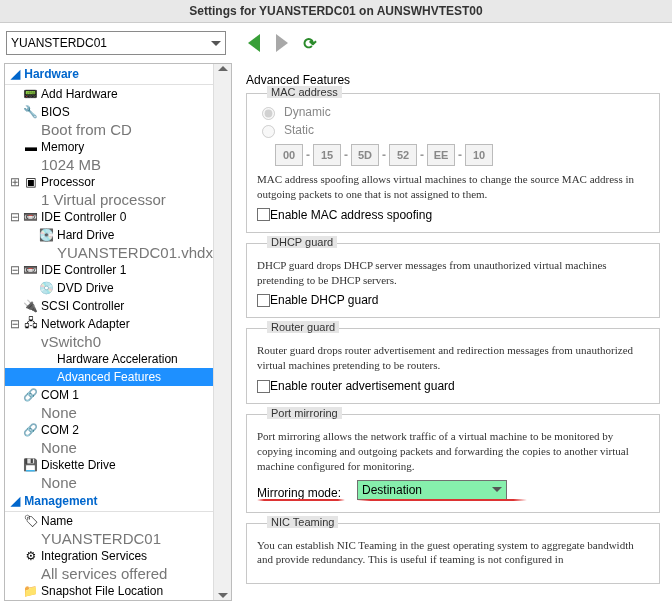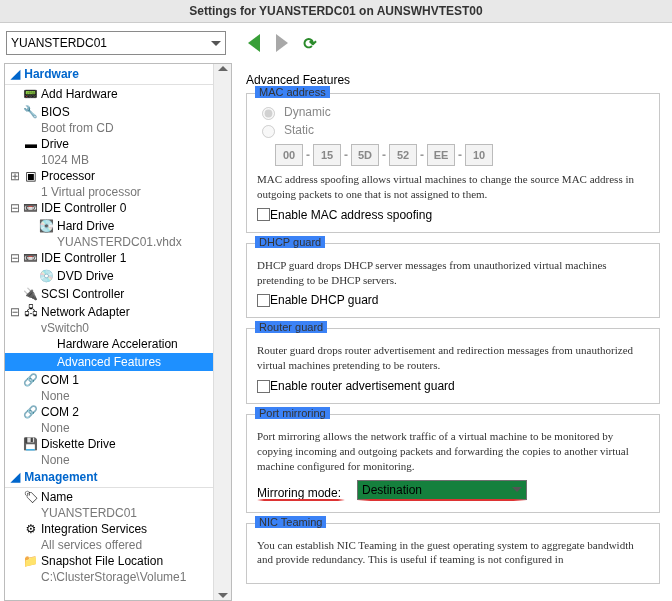--- a/index.html
+++ b/index.html
@@ -18,38 +18,38 @@
 .tree { flex: 1; overflow: hidden; }
 .section-hdr { color: #0066cc; font-weight: bold; padding: 3px 6px; border-bottom: 1px solid #e0e0e0; display: flex; align-items: center; gap: 4px; }
 .scrl { width: 18px; background: #f0f0f0; border-left: 1px solid #ddd; display:flex; flex-direction:column; justify-content:space-between; align-items:center; padding:2px 0;}
 .scrl .up, .scrl .dn { width:0;height:0;border-left:5px solid transparent;border-right:5px solid transparent; }
 .scrl .up { border-bottom:5px solid #666; }
 .scrl .dn { border-top:5px solid #666; }
 .row { display:flex; align-items:center; padding:1px 0 1px 4px; gap:2px; min-height:16px; }
 .row .exp { width:12px; text-align:center; color:#666; }
 .row .ico { width:16px; height:16px; display:flex; align-items:center; justify-content:center; font-size:12px; }
 .row .lbl { white-space: nowrap; }
-.sub { color:#777; padding-left:36px; font-size:12px; }
+.sub { color:#777; padding-left:36px; font-size:15px; }
 .lvl1 { padding-left: 4px; } .lvl2 { padding-left: 20px; }
 .selected { background:#1e90ff; color:#fff; }
 .selected .lbl { color:#fff; }
 .content { flex:1; padding: 10px 12px 0 14px; overflow:hidden; }
 .ctitle { font-size:12px; margin-bottom:6px; }
 .fieldset { border:1px solid #c8c8c8; padding:8px 10px 10px 10px; margin-bottom:10px; position:relative; }
-.fieldset .legend { position:absolute; top:-8px; left:8px; background:#3b82f6; padding:0 4px; font-size:11px; color:#333;}
+.fieldset .legend { position:absolute; top:-8px; left:20px; background:#e5e5e5; padding:0 4px; font-size:11px; color:#333;}
 .rad { display:flex; align-items:center; gap:6px; margin:2px 0; color:#888; }
 .rad input { accent-color:#888; }
 .macrow { display:flex; gap:3px; margin:6px 0 4px 18px;font-weight:bold; }
 .macbox { width:28px; height:22px; border:1px solid #bbb; background:#f3f3f3; text-align:center; line-height:20px; color:#888; font-size:11px;}
 .dash { line-height:22px; color:#999; }
 .desc { font-size:11px; color:#333; margin:6px 0; line-height:1.35;font-family:Liberation Serif, serif;}
 .chk { display:flex; align-items:center; margin-top:4px; }
 .chk .box { width:13px; height:13px; border:1px solid #707070; background:#fff; }
 .mirrow { display:flex; align-items:flex-end; gap:12px; margin-top:6px;}
-.mirsel { width:170px; height:20px; border:1px solid #707070; display:flex; justify-content:space-between; align-items:center; padding:0 4px; background:#15803d;}
+.mirsel { width:150px; height:20px; border:1px solid #707070; display:flex; justify-content:space-between; align-items:center; padding:0 4px; background:#86efac;}
 .underline-red { height:2px; background:transparent; position:relative; }
 .underline-red::after { content:""; position:absolute; left:0; right:0; top:-1px; height:2px; background:linear-gradient(to right, transparent 0%, #d33 8%, #d33 92%, transparent 100%); border-radius:1px; }
 .mirlbl-under { width:88px; margin-left:0px; }
 </style>
 </head>
 <body>
 
 <div class="titlebar">Settings for YUANSTERDC01 on AUNSWHVTEST00</div>
 
 <div class="toolbar">
@@ -84,21 +84,21 @@
         </div>
       <div class="row lvl1">
           <span class="exp"></span>
           <span class="ico">🔧</span>
           <span class="lbl">BIOS</span>
         </div>
       <div class="sub">Boot from CD</div>
       <div class="row lvl1">
           <span class="exp"></span>
           <span class="ico">▬</span>
-          <span class="lbl">Drive</span>
+          <span class="lbl">Memory</span>
         </div>
       <div class="sub">1024 MB</div>
       <div class="row lvl1">
           <span class="exp">⊞</span>
           <span class="ico">▣</span>
           <span class="lbl">Processor</span>
         </div>
       <div class="sub">1 Virtual processor</div>
       <div class="row lvl1">
           <span class="exp">⊟</span>

